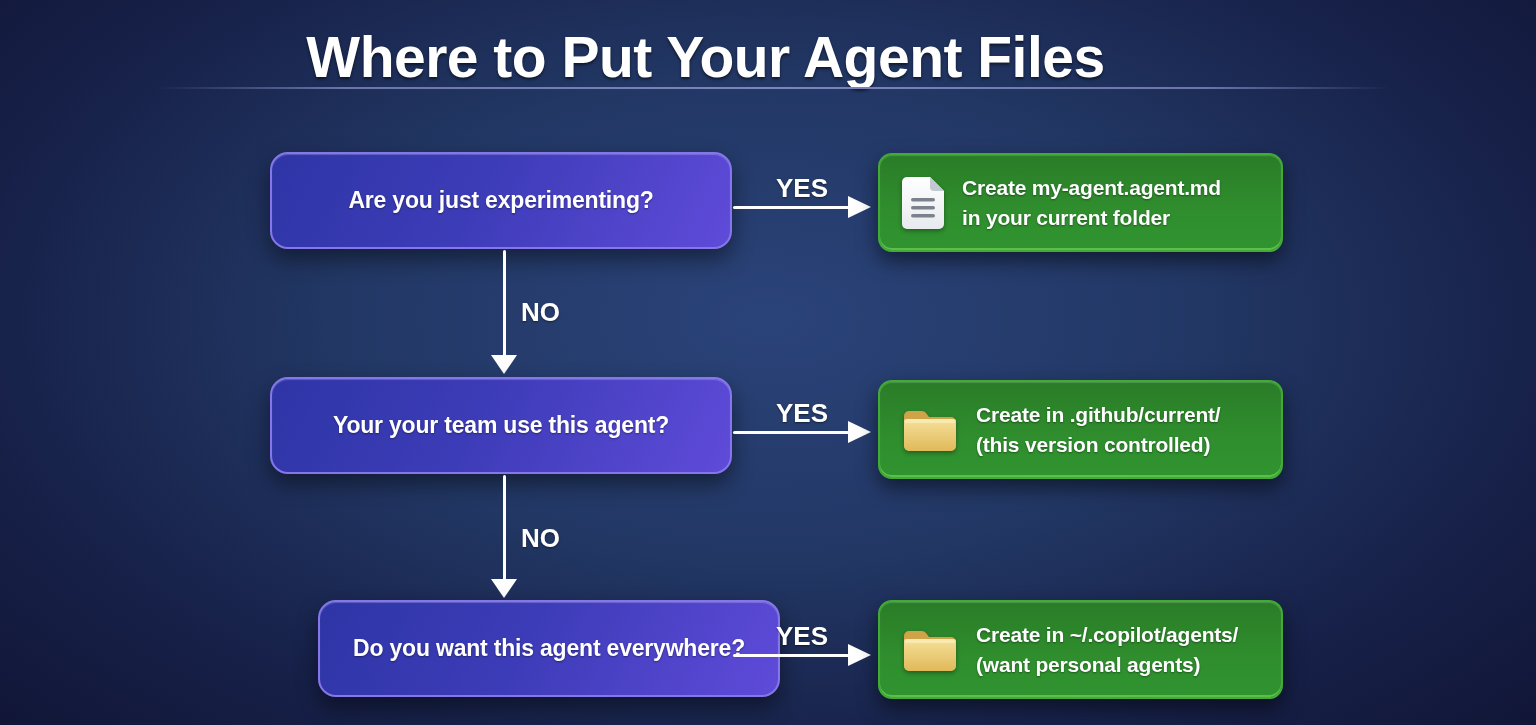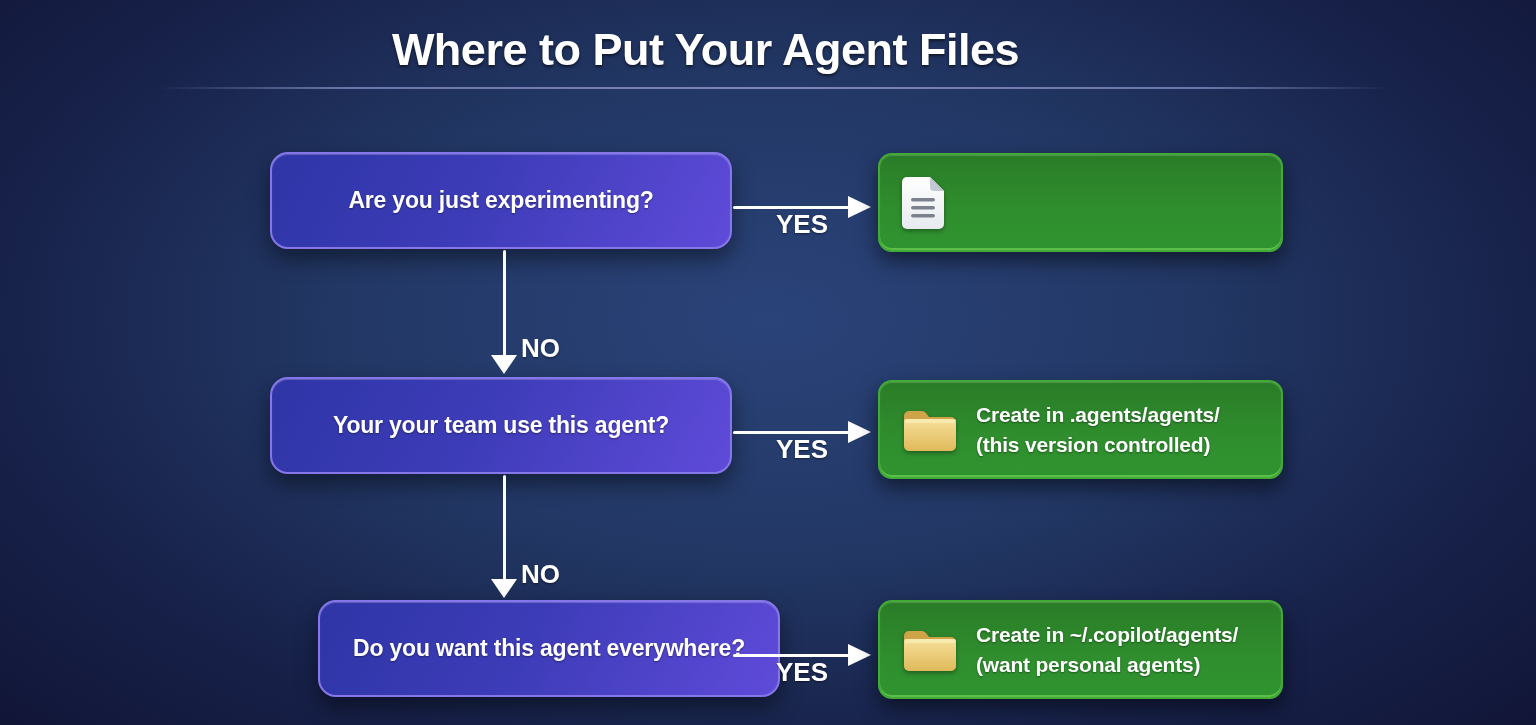--- a/index.html
+++ b/index.html
@@ -4,21 +4,21 @@
 <style>
   html,body { margin:0; padding:0; background:#0d0d24; }
   .stage {
     position:relative; width:1536px; height:725px; overflow:hidden;
     font-family:"Liberation Sans","DejaVu Sans",sans-serif;
     background:
       radial-gradient(1150px 640px at 50% 44%, #2a4379 0%, #223764 38%, #172149 68%, #0f1231 100%);
   }
   .title {
     position:absolute; top:24px; left:0; width:1411px;
-    text-align:center; color:#ffffff; font-size:45px; font-weight:700;
+    text-align:center; color:#ffffff; font-size:57px; font-weight:700;
     letter-spacing:-0.5px; text-shadow:0 2px 3px rgba(0,0,0,0.55);
   }
   .divider {
     position:absolute; top:87px; left:158px; width:1232px; height:2px;
     background:linear-gradient(90deg, rgba(110,120,170,0) 0%, #6b75a9 15%, #7d86ba 50%, #6b75a9 85%, rgba(110,120,170,0) 100%);
     border-radius:1px;
   }
   .qbox {
     position:absolute; left:270px; width:462px; height:97px;
     border-radius:18px; border:2px solid #8576ea; box-sizing:border-box;
@@ -35,21 +35,20 @@
     border-radius:14px; border:2px solid #42ab36; box-sizing:border-box;
     background:linear-gradient(180deg, #2a7c27 0%, #2f8d2d 55%, #2f9430 100%);
     box-shadow:0 9px 20px rgba(0,0,0,0.5), inset 0 -2px 0 rgba(130,225,95,0.55), inset 0 1px 1px rgba(255,255,255,0.18);
     display:flex; align-items:center; padding-left:22px; gap:18px;
   }
   .rtext { color:#ffffff; font-weight:700; font-size:21px; line-height:30px;
     letter-spacing:-0.2px; text-shadow:0 1px 2px rgba(0,0,0,0.4); white-space:nowrap; }
   .conn-label {
     position:absolute; color:#ffffff; font-size:26px; font-weight:700;
     text-shadow:0 1px 2px rgba(0,0,0,0.5);
-    margin-top:36px;
   }
   .yes-label { width:138px; text-align:center; }
   .h-line { position:absolute; height:3px; background:#ffffff; border-radius:2px; }
   .h-head { position:absolute; width:0; height:0;
     border-top:11px solid transparent; border-bottom:11px solid transparent;
     border-left:23px solid #ffffff; }
   .v-line { position:absolute; width:3px; background:#ffffff; border-radius:2px; }
   .v-head { position:absolute; width:0; height:0;
     border-left:13px solid transparent; border-right:13px solid transparent;
     border-top:19px solid #ffffff; }
@@ -84,39 +83,43 @@
   <div class="h-line" style="left:733px; top:206px; width:116px;"></div>
   <div class="h-head" style="left:848px; top:196px;"></div>
   <div class="rbox" style="top:153px;">
     <svg class="icon" width="42" height="52" viewBox="0 0 42 52">
       <path d="M5 0 h23 l14 14 v33 a5 5 0 0 1 -5 5 H5 a5 5 0 0 1 -5 -5 V5 a5 5 0 0 1 5 -5 z" fill="url(#gDoc)"></path>
       <path d="M28 0 l14 14 h-10 a4 4 0 0 1 -4 -4 z" fill="#c3c9d2"></path>
       <rect x="9" y="21" width="24" height="3.6" rx="1.8" fill="#7b828d"></rect>
       <rect x="9" y="29" width="24" height="3.6" rx="1.8" fill="#7b828d"></rect>
       <rect x="9" y="37" width="24" height="3.6" rx="1.8" fill="#7b828d"></rect>
     </svg>
+    <div>
+      <div class="rtext">Create my-agent.agent.md</div>
+      <div class="rtext">in your current folder</div>
+    </div>
   </div>
   <div class="v-line" style="left:503px; top:250px; height:106px;"></div>
   <div class="v-head" style="left:491px; top:355px;"></div>
   <div class="conn-label" style="left:521px; top:297px;">NO</div>
 
   <div class="qbox" style="top:377px;">
     <span class="qtext">Your your team use this agent?</span>
   </div>
   <div class="conn-label yes-label" style="left:733px; top:398px;">YES</div>
   <div class="h-line" style="left:733px; top:431px; width:116px;"></div>
   <div class="h-head" style="left:848px; top:421px;"></div>
   <div class="rbox" style="top:380px;">
     <svg class="icon" width="56" height="46" viewBox="0 0 56 46">
       <path d="M2 9 a5 5 0 0 1 5 -5 h12.5 a6 6 0 0 1 4.7 2.3 L27 10 H49 a5 5 0 0 1 5 5 V38 a6 6 0 0 1 -6 6 H8 a6 6 0 0 1 -6 -6 Z" fill="#cfa449"></path>
       <rect x="2" y="12" width="52" height="32" rx="5" fill="url(#gFolder)"></rect>
       <rect x="2" y="12" width="52" height="4" rx="2" fill="#f9ecb5" opacity="0.8"></rect>
     </svg>
     <div>
-      <div class="rtext">Create in .agents/agents/</div>
+      <div class="rtext">Create in .github/current/</div>
       <div class="rtext">(this version controlled)</div>
     </div>
   </div>
   <div class="v-line" style="left:503px; top:475px; height:105px;"></div>
   <div class="v-head" style="left:491px; top:579px;"></div>
   <div class="conn-label" style="left:521px; top:523px;">NO</div>
 
   <div class="qbox" style="top:600px;margin-left:48px;">
     <span class="qtext">Do you want this agent everywhere?</span>
   </div>

